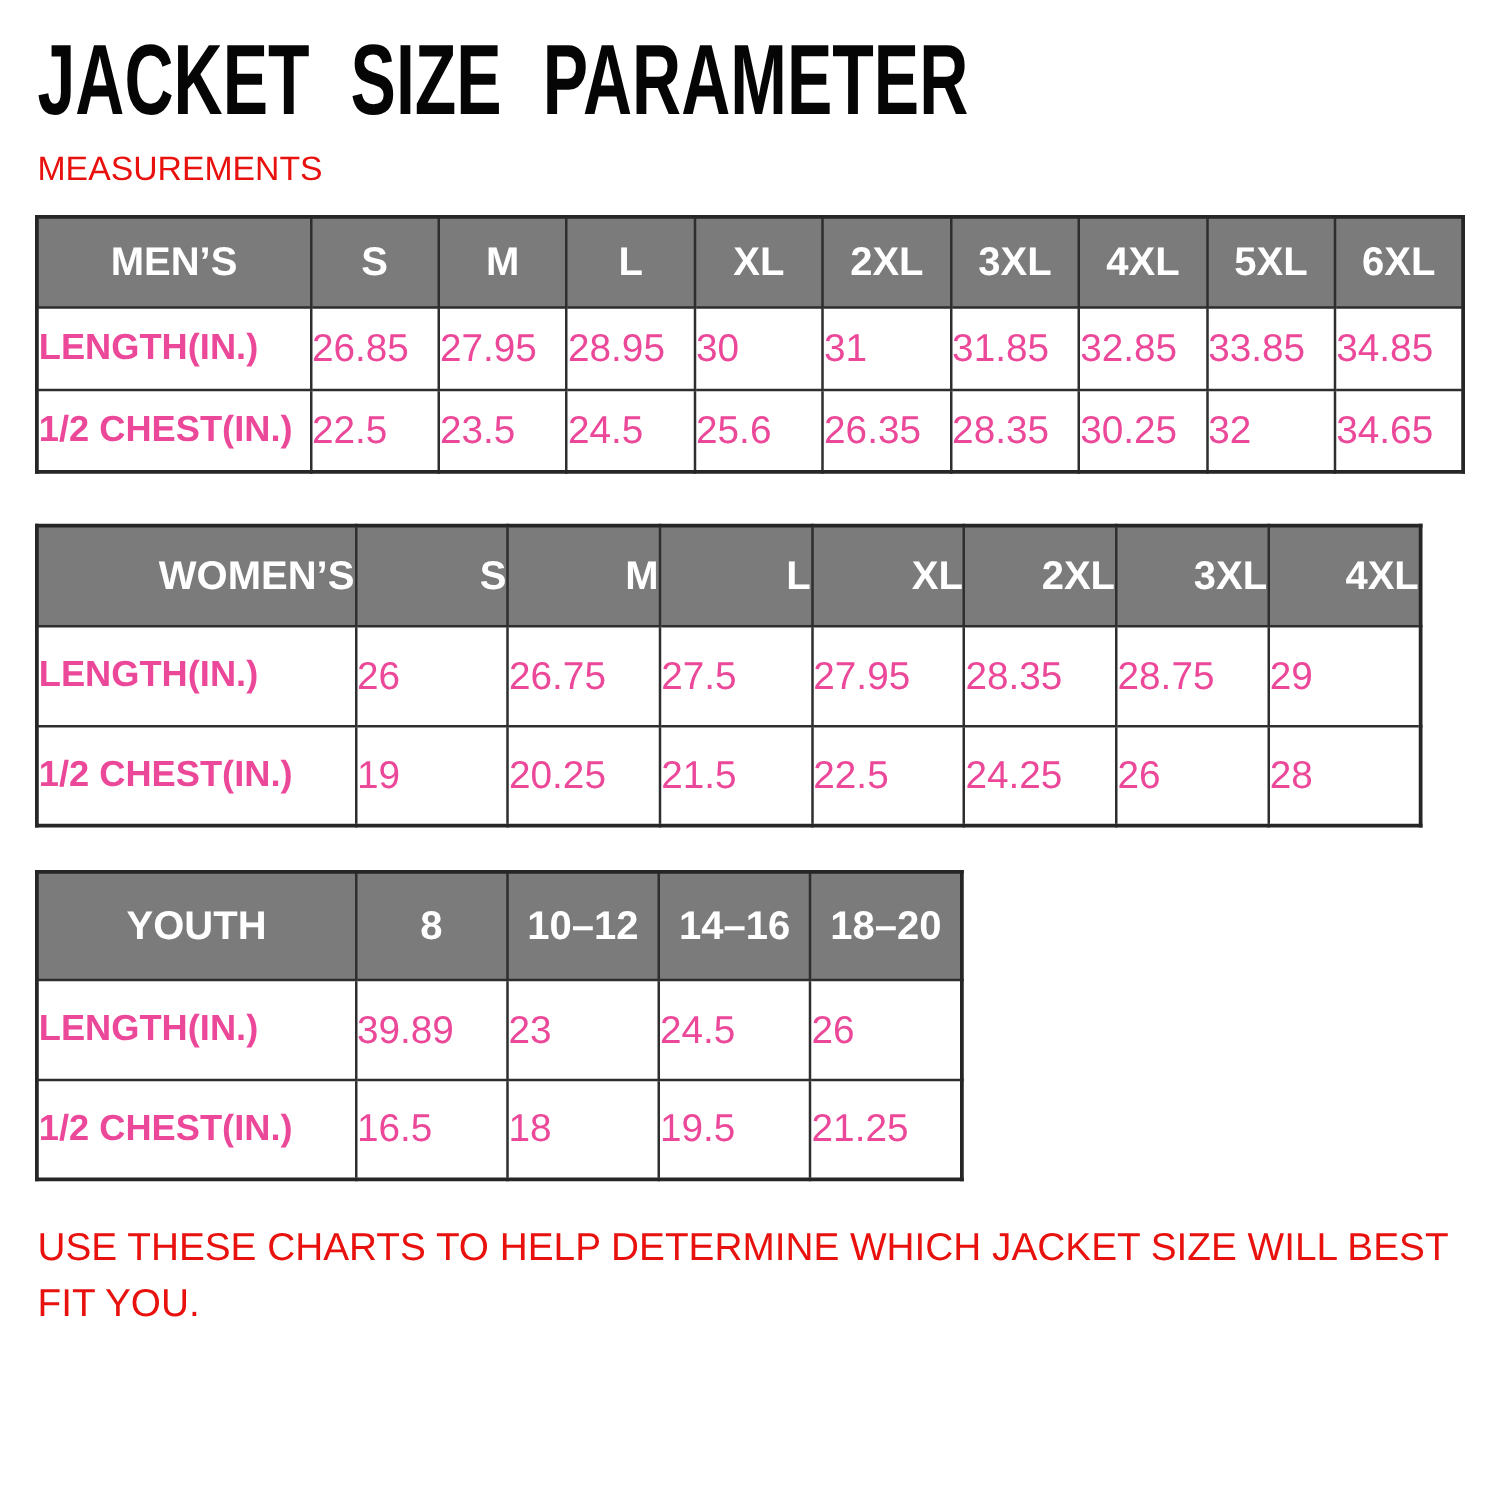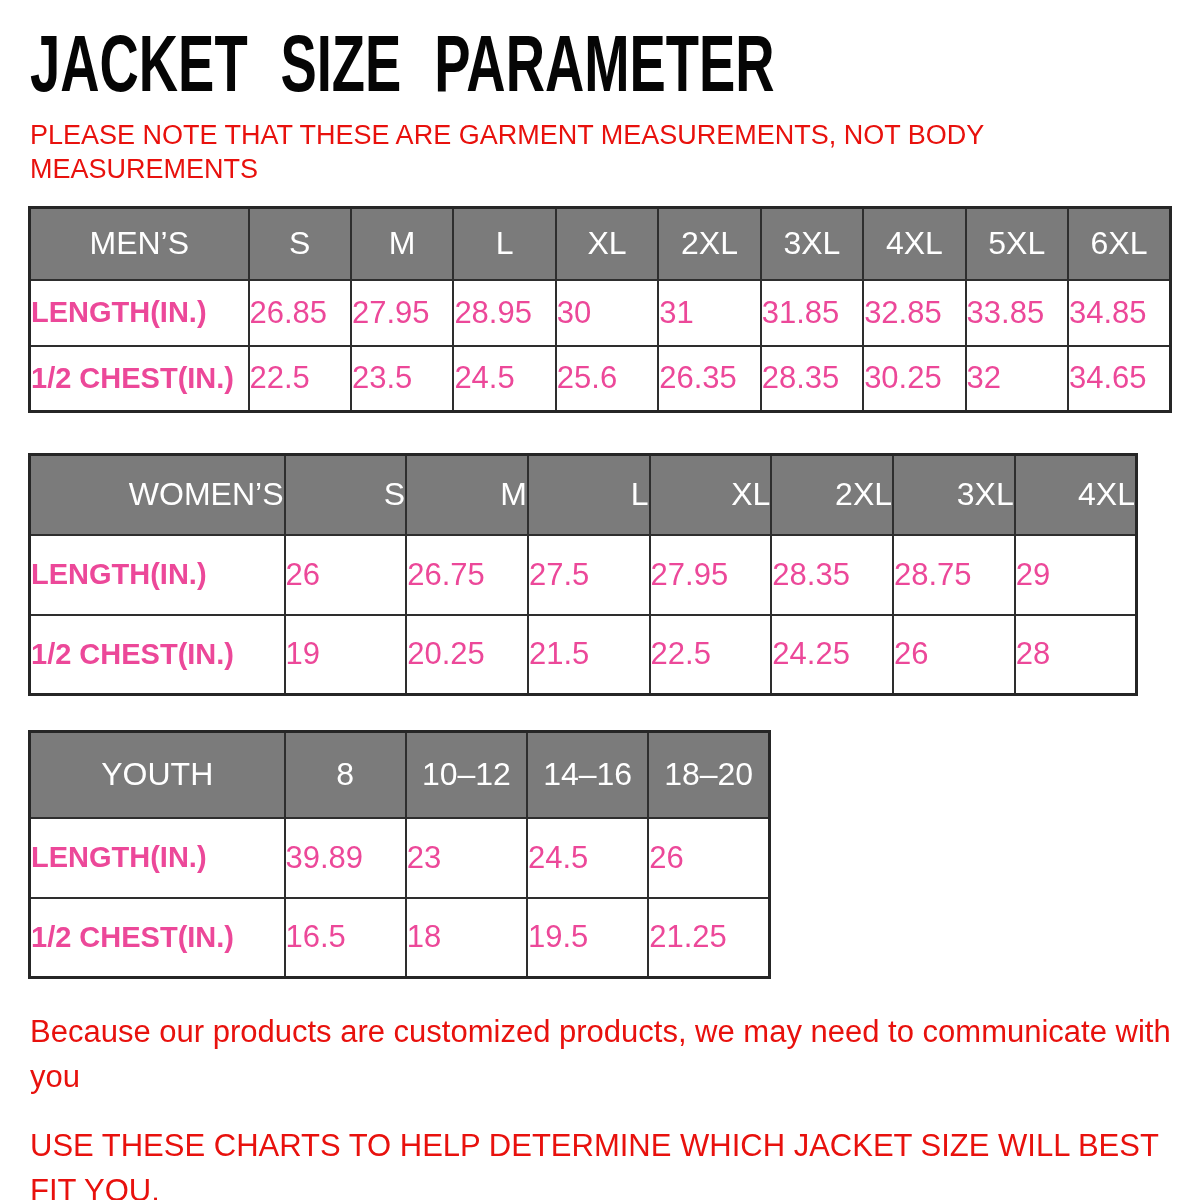--- a/index.html
+++ b/index.html
@@ -42,21 +42,21 @@
     table-layout:fixed;
     margin-left:28px;
     border:3px solid #262626;
   }
   table.mens{width:1144px;margin-top:20px;}
   table.womens{width:1110px;margin-top:40px;}
   table.youth{width:743px;margin-top:34px;}
   .size-table th{
     background:var(--gray);
     color:#ffffff;
-    font-weight:normal;
+    font-weight:bold;
     font-size:32px;
     border:2px solid var(--border);
     text-align:center;
     vertical-align:middle;
     padding:0;
   }
   .size-table td{
     border:2px solid var(--border);
     text-align:left;
     vertical-align:middle;
@@ -94,21 +94,20 @@
   }
 </style>
 </head>
 <body>
 
 <div class="content">
 
   <h1 class="title">JACKET SIZE PARAMETER</h1>
 
   <div class="note">
-    <div>PLEASE NOTE THAT THESE ARE GARMENT MEASUREMENTS, NOT BODY</div>
     <div>MEASUREMENTS</div>
   </div>
 
   <table class="size-table mens">
       <thead>
         <tr>
           <th>MEN’S</th>
           <th>S</th>
           <th>M</th>
           <th>L</th>
@@ -207,18 +206,17 @@
           <td class="row-label">1/2 CHEST(IN.)</td>
           <td>16.5</td>
           <td>18</td>
           <td>19.5</td>
           <td>21.25</td>
         </tr>
       </tbody>
     </table>
 
   <div class="footer-para">
-    <div>Because our products are customized products, we may need to communicate with you</div>
   </div>
 
   <div class="footer-caps">USE THESE CHARTS TO HELP DETERMINE WHICH JACKET SIZE WILL BEST FIT YOU.</div>
 
 </div>
 
 </body></html>

